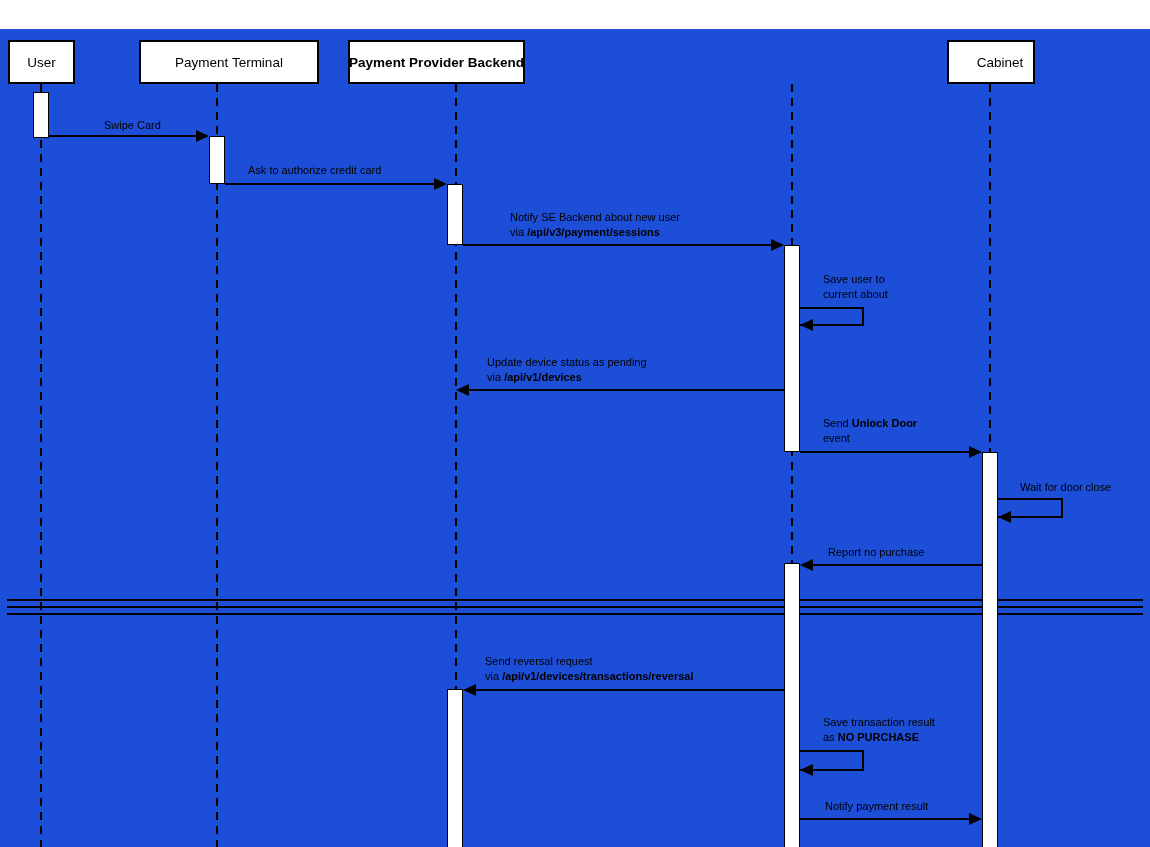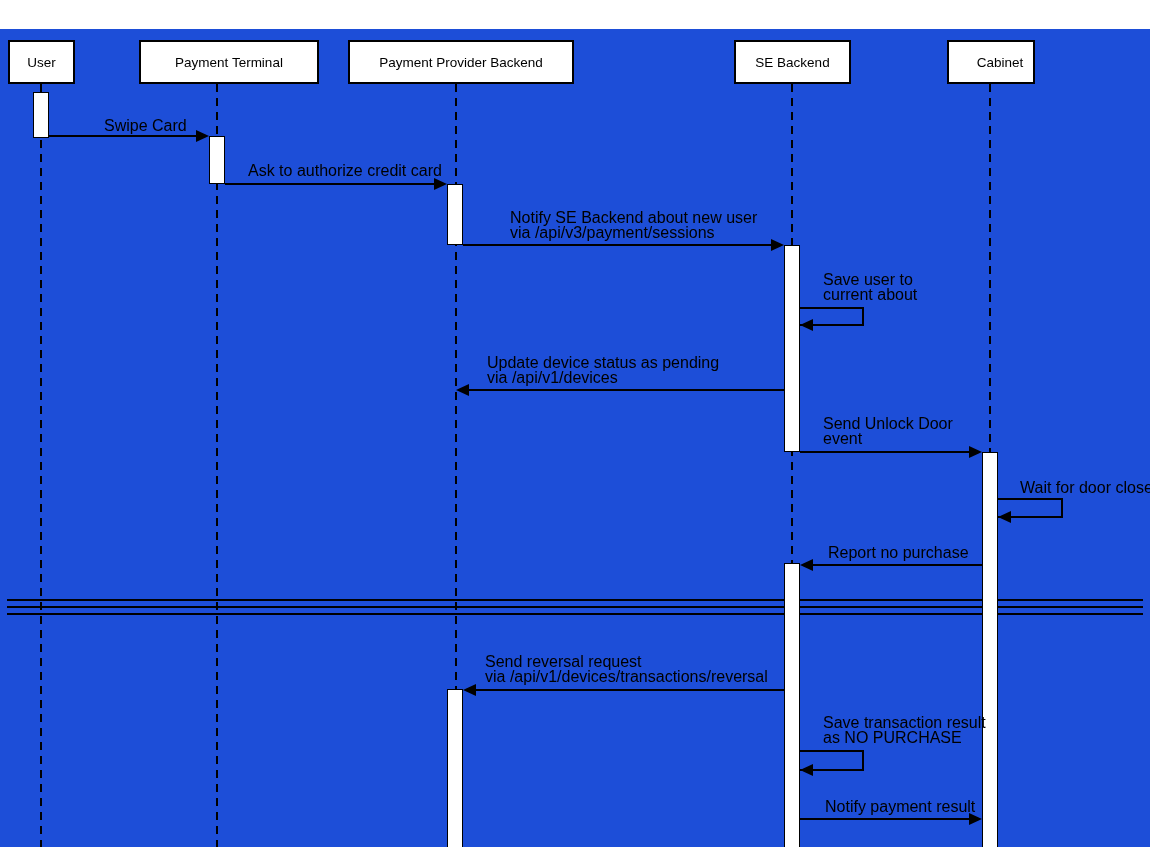--- a/index.html
+++ b/index.html
@@ -20,28 +20,28 @@
     position:absolute;width:16px;background:#fff;border:1.5px solid #000;
     box-sizing:border-box;z-index:3;
   }
   .msg{position:absolute;height:2px;background:#000;z-index:4;}
   .arr-r{position:absolute;width:0;height:0;border-top:6px solid transparent;
     border-bottom:6px solid transparent;border-left:13px solid #000;z-index:4;}
   .arr-l{position:absolute;width:0;height:0;border-top:6px solid transparent;
     border-bottom:6px solid transparent;border-right:13px solid #000;z-index:4;}
   .selfloop{position:absolute;border:2px solid #000;border-left:none;
     box-sizing:border-box;background:transparent;z-index:4;}
-  .lbl{position:absolute;font-size:16px;line-height:15px;white-space:nowrap;z-index:5;}
+  .lbl{position:absolute;font-size:11px;line-height:15px;white-space:nowrap;z-index:5;}
   .sep-line{position:absolute;left:7px;width:1136px;height:2px;background:#000;z-index:2;}
   .sep-box{
     position:absolute;border:2px solid #000;background:#fff;box-sizing:border-box;
     display:flex;align-items:center;justify-content:center;
     font-size:13px;font-weight:bold;z-index:5;
   }
-  b{font-weight:normal;}
+  b{font-weight:bold;}
 </style>
 </head>
 <body>
 
 <div class="diagram">
 
   <div class="lifeline" style="left:40px;"></div>
   <div class="lifeline" style="left:216px;"></div>
   <div class="lifeline" style="left:455px;"></div>
   <div class="lifeline" style="left:791px;"></div>
@@ -58,25 +58,22 @@
   <div class="act" style="left:982px;top:423px;height:408px;"></div>
   <div class="act" style="left:784px;top:534px;height:297px;"></div>
   <div class="act" style="left:447px;top:660px;height:170px;"></div>
 
   <div class="actor" style="left:8px;width:67px;">
       <span>User</span>
     </div>
   <div class="actor" style="left:139px;width:180px;">
       <span>Payment Terminal</span>
     </div>
-  <div class="actor" style="left:348px;width:226px;">
+  <div class="actor" style="left:348px;width:177px;font-weight:bold;">
       <span>Payment Provider Backend</span>
-    </div>
-  <div class="actor" style="left:734px;width:117px;">
-      <span>SE Backend</span>
     </div>
   <div class="actor" style="left:947px;width:88px;padding-left:18px;">
       <span>Cabinet</span>
     </div>
 
   <div class="msg" style="left:49px;top:106px;width:147px;"></div>
   <div class="arr-r" style="left:196px;top:101px;"></div>
   <div class="lbl" style="left:104px;top:89px;"><span>Swipe Card</span></div>
 
   <div class="msg" style="left:225px;top:154px;width:209px;"></div>

